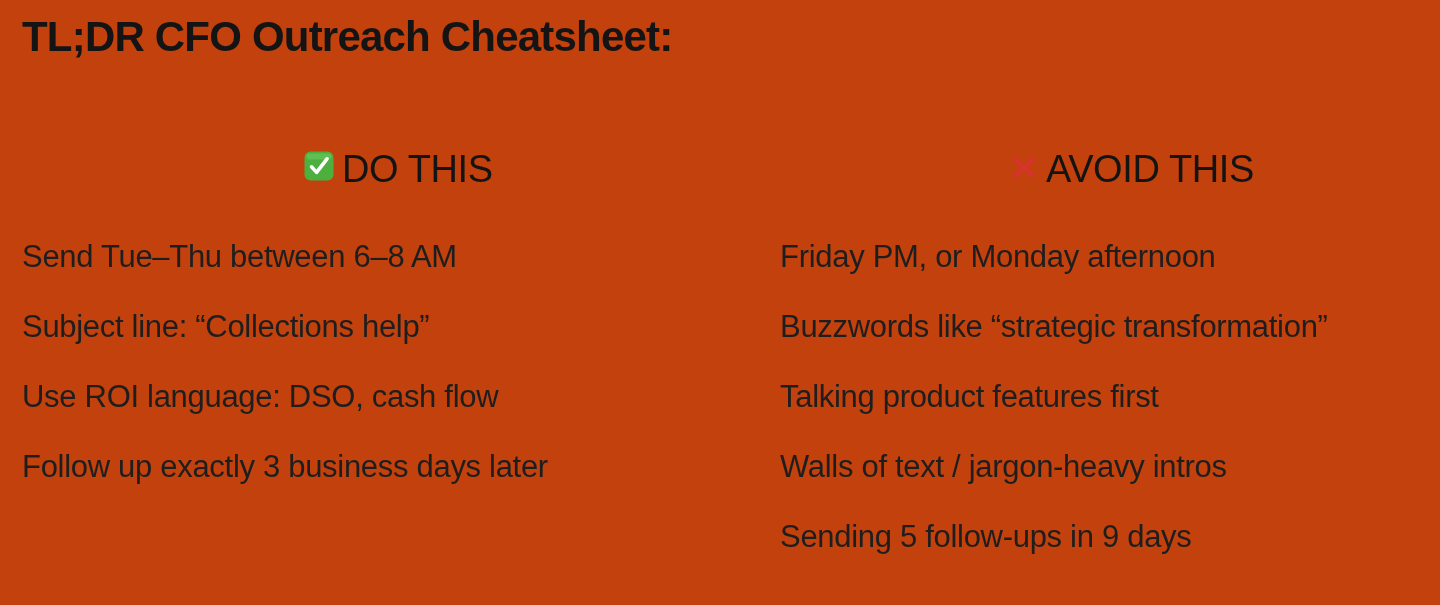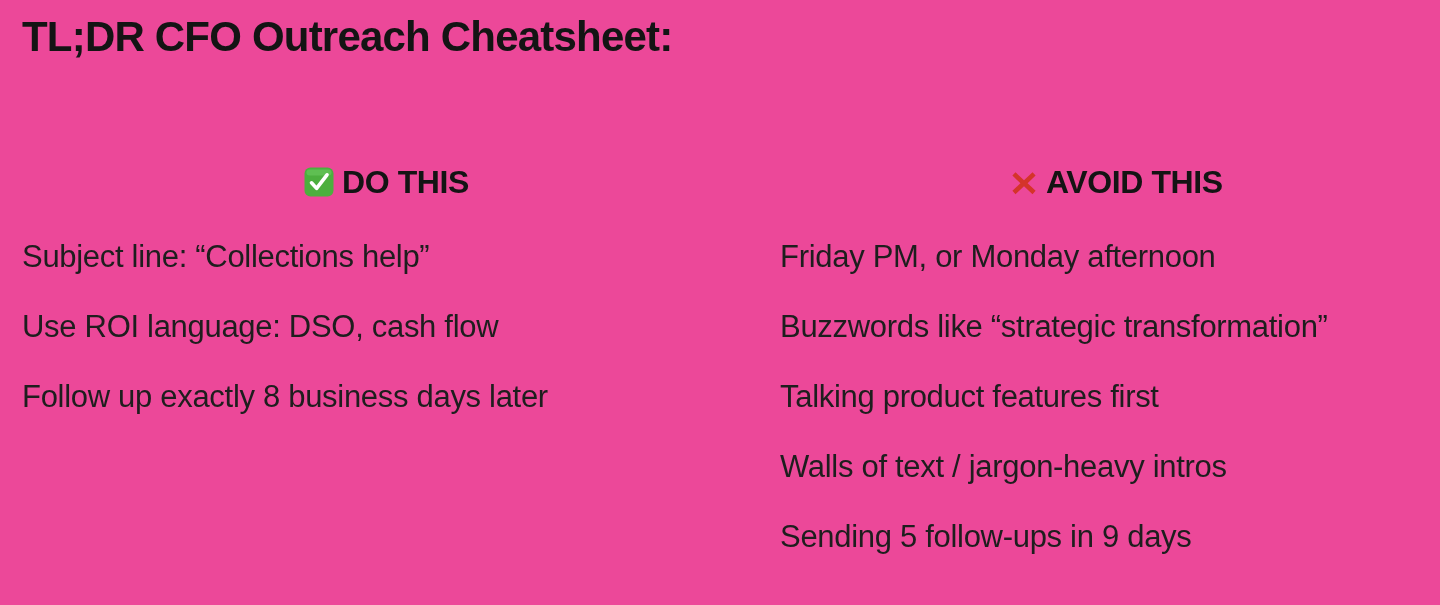--- a/index.html
+++ b/index.html
@@ -14,21 +14,21 @@
     font-family: "Liberation Sans", sans-serif;
     color: #1b1b1b;
     overflow: hidden;
     -webkit-font-smoothing: antialiased;
   }
 
   .page {
     position: relative;
     width: 1440px;
     height: 605px;
-    background: #ec4899;
+    background: #c2410c;
   }
 
   
   .page-title {
     position: absolute;
     left: 22px;
     top: 13px;
     font-family: "Liberation Sans", sans-serif;
     font-size: 42px;
     font-weight: 700;
@@ -51,26 +51,26 @@
   .column {
     position: relative;
     box-sizing: border-box;
   }
   .column.left  { width: 754px; padding-left: 22px; }
   .column.right { width: 686px; padding-left: 26px; }
 
   .col-header {
     display: flex;
     flex-direction: row;
-    align-items: flex-end;
+    align-items: flex-start;
     justify-content: flex-start;
     gap: 4px;
     height: 48px;
-    font-size: 32px;
-    font-weight: 700;
+    font-size: 38px;
+    font-weight: 400;
     letter-spacing: -0.4px;
     color: #141414;
     white-space: nowrap;
   }
   .column.left  .col-header { margin-left: 281px; }
   .column.right .col-header { margin-left: 228px; }
 
   .col-header .hdr-label { line-height: 1; }
 
   
@@ -130,23 +130,24 @@
           <svg viewBox="0 0 32 32" xmlns="http://www.w3.org/2000/svg">
             <rect x="1.5" y="1.5" width="29" height="29" rx="6" ry="6" fill="#4caf3e"></rect>
             <rect x="3.5" y="3.5" width="25" height="6" rx="3" ry="3" fill="#5fbf52"></rect>
             <path d="M8.5 16.8 L13.6 22.4 L24 8.8" fill="none" stroke="#ffffff" stroke-width="3.6" stroke-linecap="round" stroke-linejoin="round"></path>
           </svg>
         </span>
         <span class="hdr-label">DO THIS</span>
       </div>
 
       <ul class="col-list">
+        <li>Send Tue–Thu between 6–8 AM</li>
         <li>Subject line: “Collections help”</li>
         <li>Use ROI language: DSO, cash flow</li>
-        <li>Follow up exactly 8 business days later</li>
+        <li>Follow up exactly 3 business days later</li>
       </ul>
 
     </div>
 
     <div class="column right">
 
       <div class="col-header">
         <span class="icon-cross">
           <svg viewBox="0 0 32 32" xmlns="http://www.w3.org/2000/svg">
             <path d="M7.5 6.2 L16 14.2 L24.5 6.2 L27.6 9.6 L19.6 17.2 L27.6 24.8 L24.5 28.2 L16 20.2 L7.5 28.2 L4.4 24.8 L12.4 17.2 L4.4 9.6 Z" fill="#d4342a"></path>

